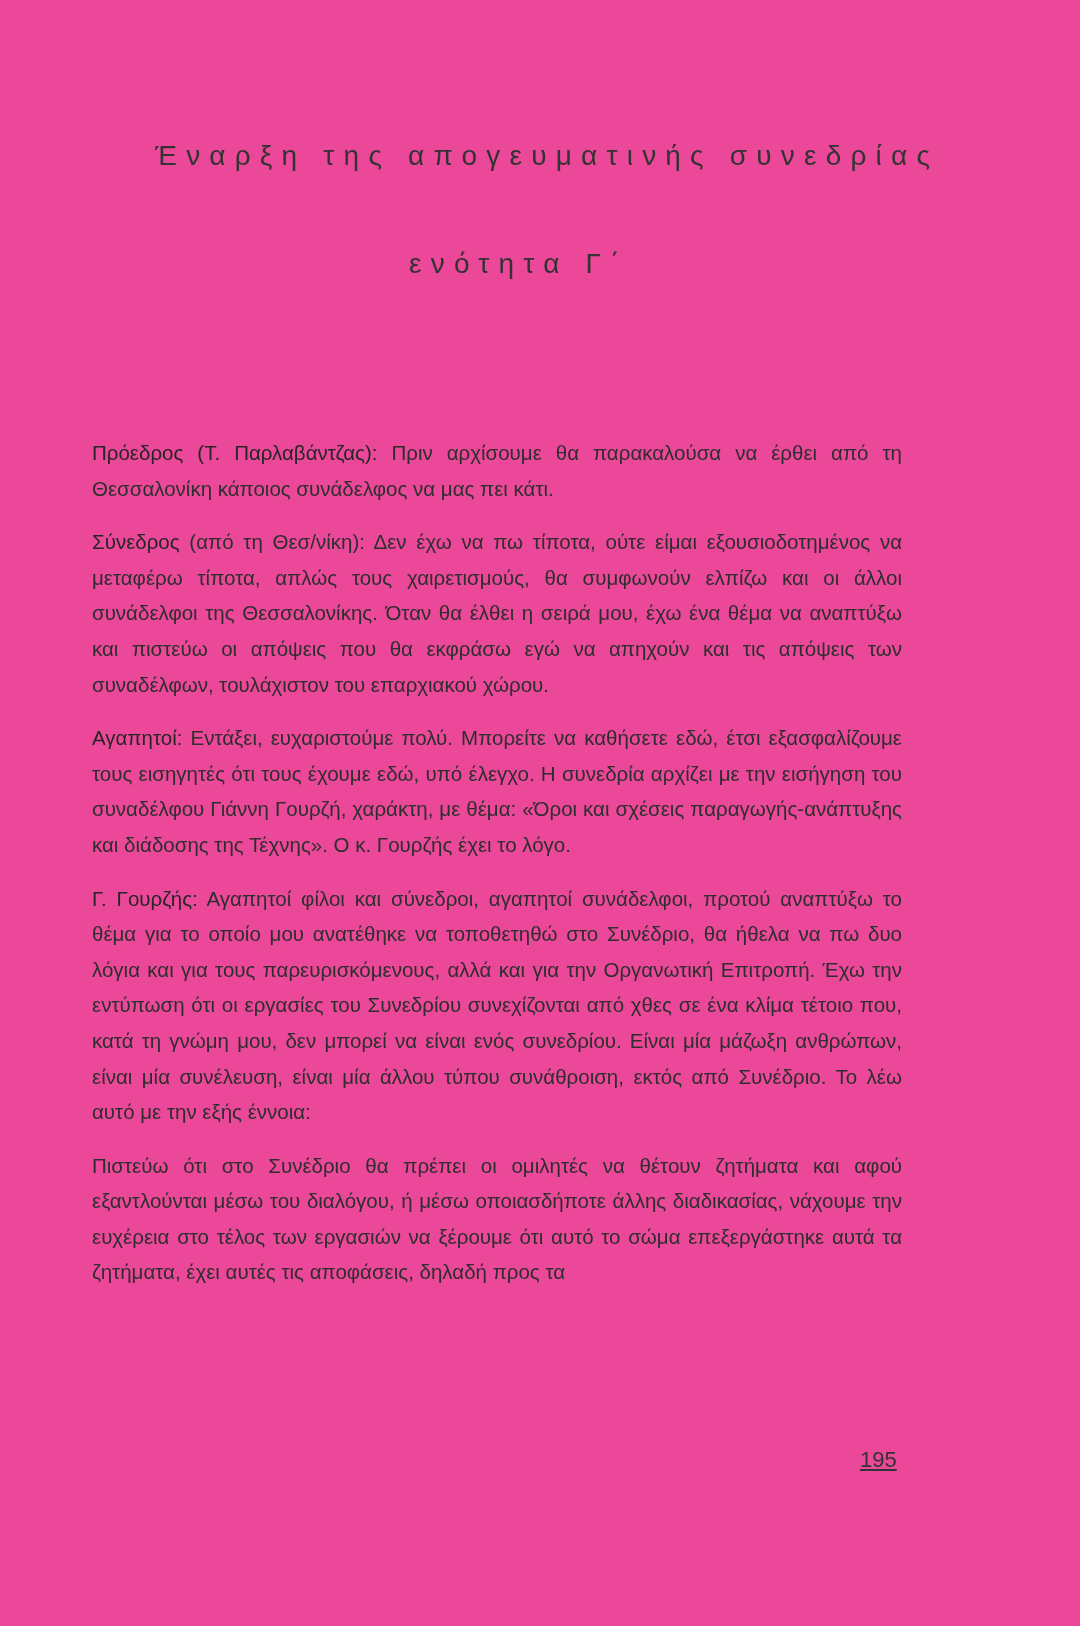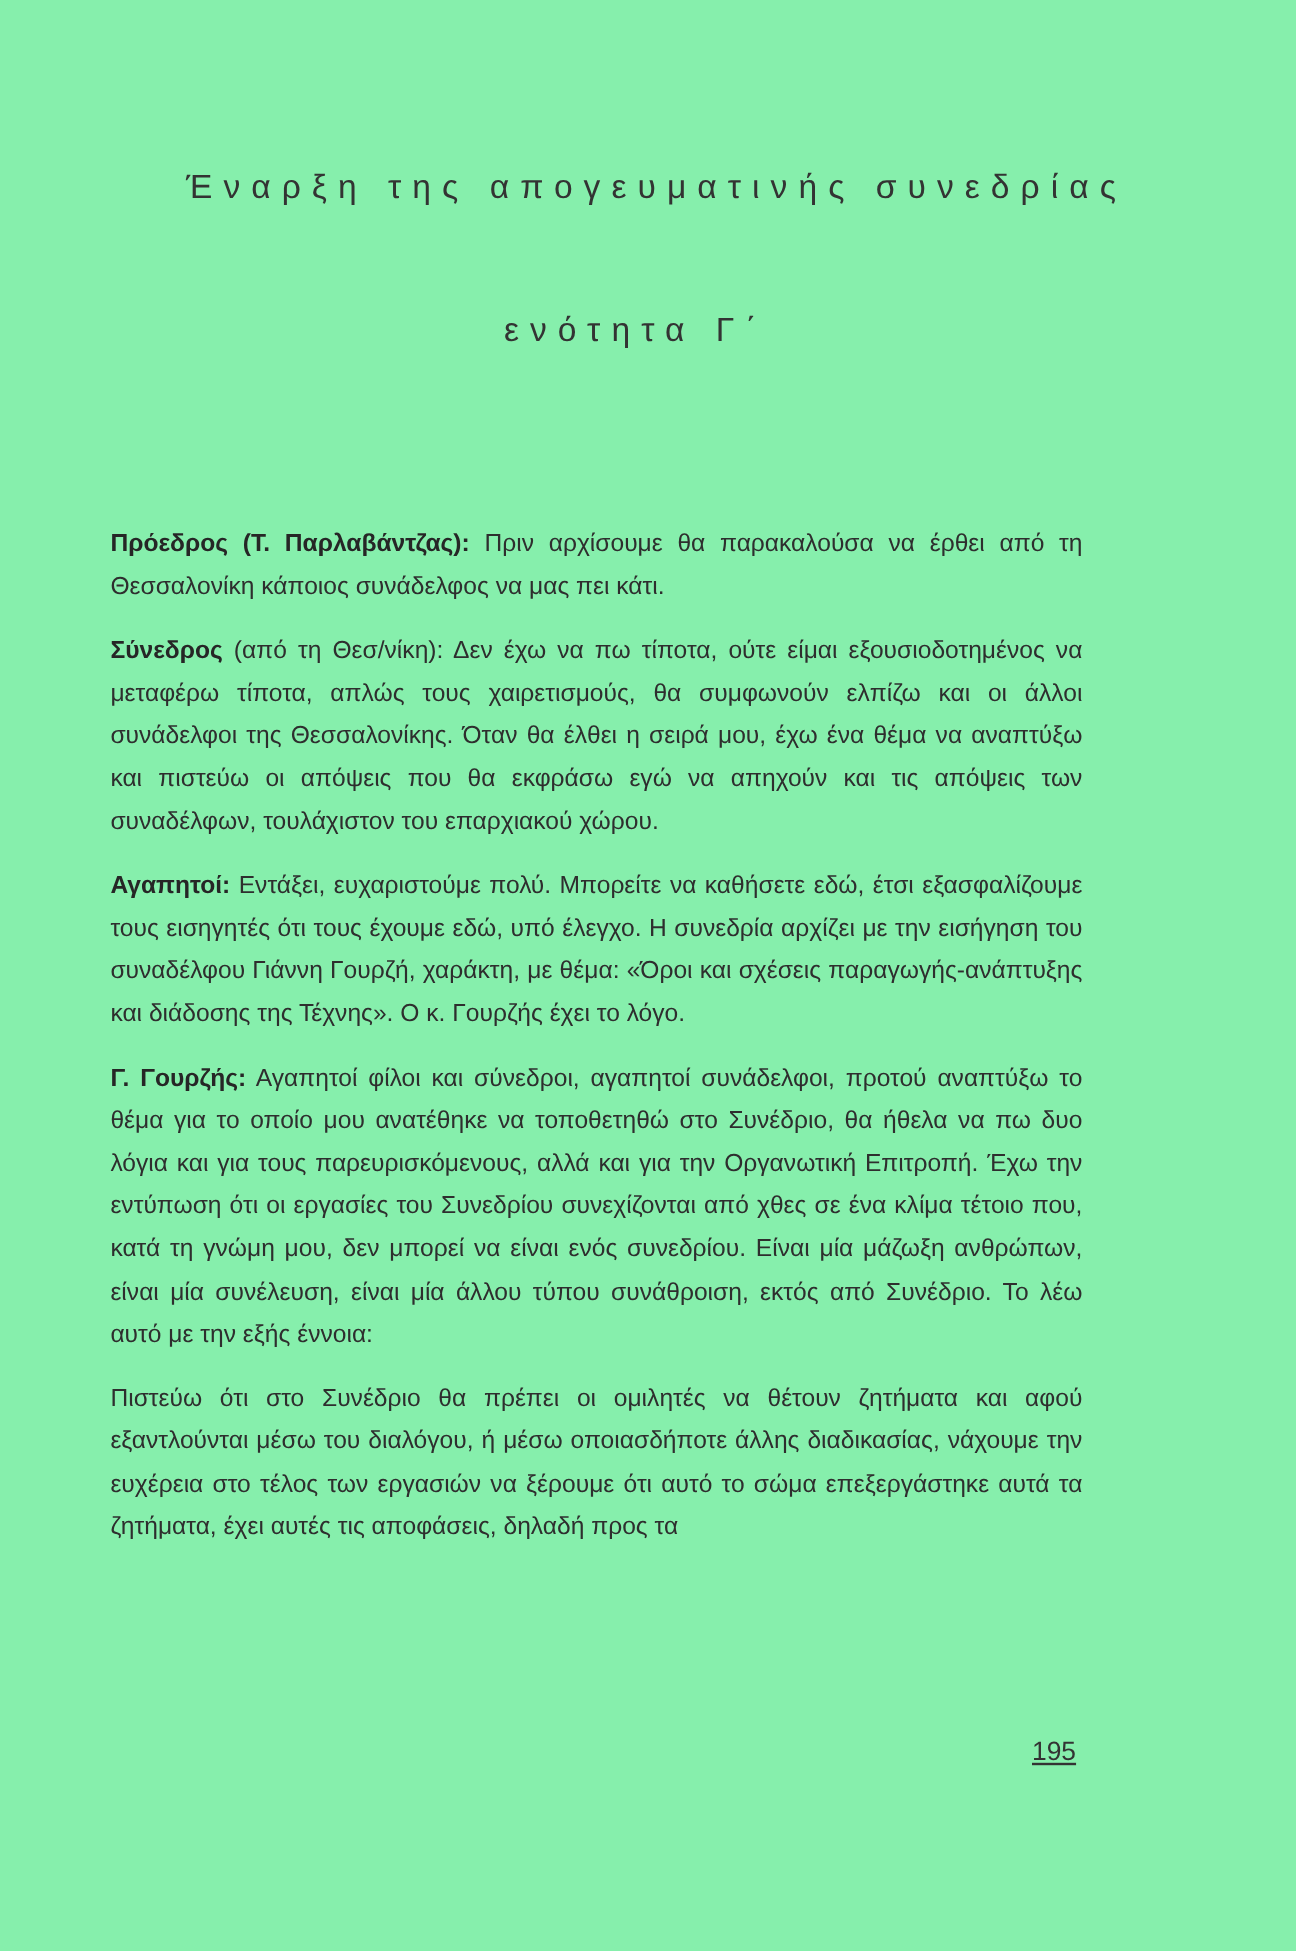--- a/index.html
+++ b/index.html
@@ -13,21 +13,21 @@
       position: relative;
       overflow: hidden;
       font-family: "Liberation Sans", "DejaVu Sans", sans-serif;
       color: #2b2b2b;
     }
     .page {
       position: absolute;
       left: 0; top: 0;
       width: 1080px;
       height: 1626px;
-      background: #86efac;
+      background: #ec4899;
     }
     .heading {
       position: absolute;
       left: 155px;
       top: 140px;
       font-size: 28px;
       letter-spacing: 9.2px;
       color: #333;
       white-space: nowrap;
       font-weight: normal;
@@ -35,37 +35,37 @@
     }
     .subheading {
       position: absolute;
       left: 409px;
       top: 248px;
       font-size: 28px;
       letter-spacing: 9.2px;
       color: #333;
       white-space: nowrap;
       font-weight: normal;
-      margin: 11px;
+      margin: 0;
     }
     .body-text {
       position: absolute;
       left: 92px;
       top: 435px;
       width: 810px;
       font-size: 20.5px;
       line-height: 35.6px;
       text-align: justify;
       color: #2e2e2e;
     }
     .para {
       margin: 0 0 18px 0;
     }
     .speaker {
-      font-weight: bold;
+      font-weight: normal;
       color: #262626;
     }
     .page-number {
       position: absolute;
       left: 860px;
       top: 1447px;
       font-size: 22px;
       color: #333;
       text-decoration: underline;
     }

